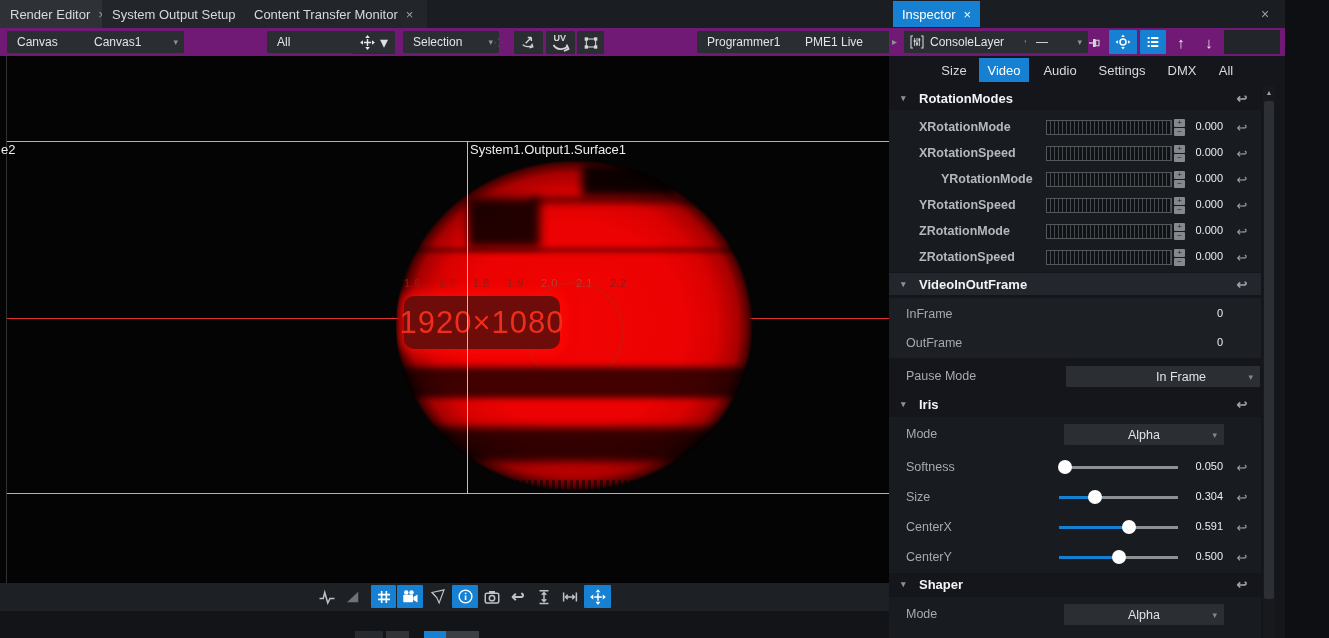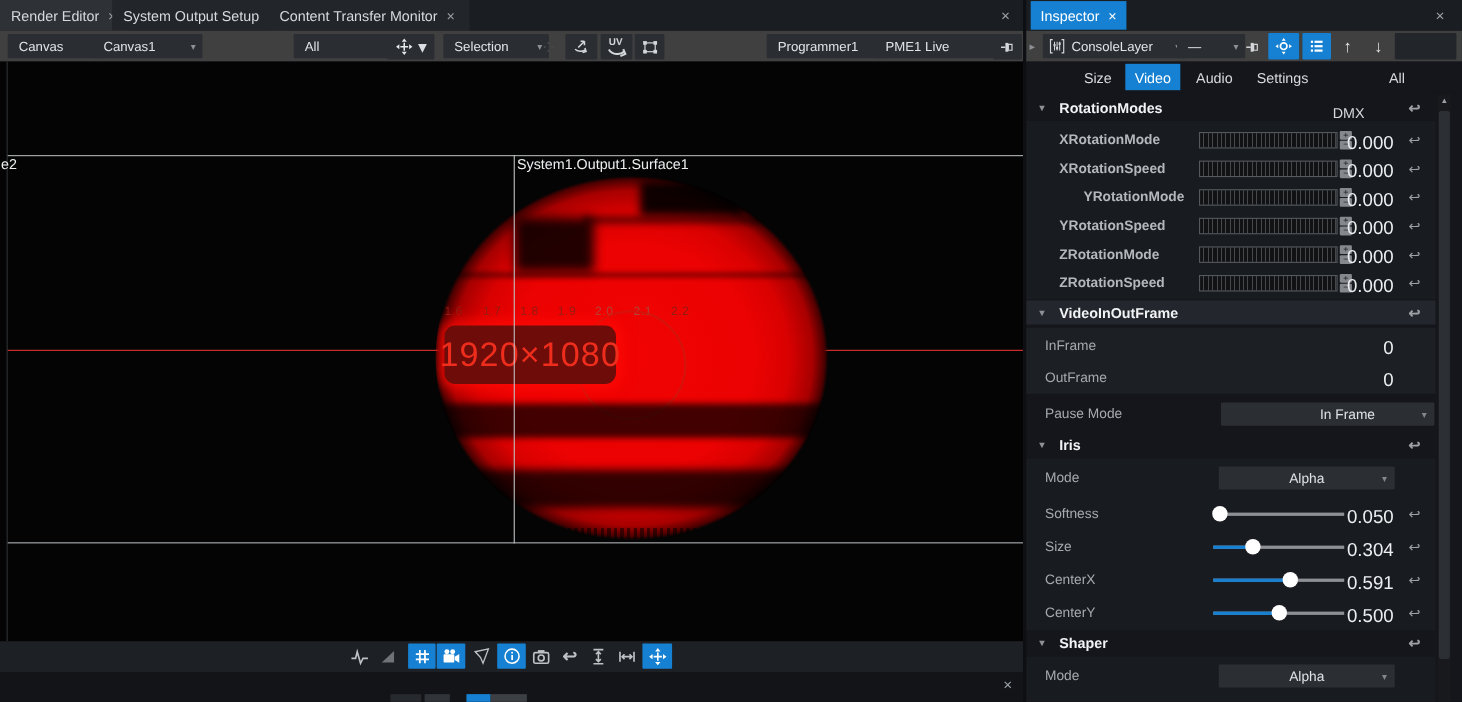--- a/index.html
+++ b/index.html
@@ -2,21 +2,21 @@
 <html><head>
 <meta charset="utf-8">
 <style>
   html,body{margin:0;padding:0;background:#0d0f12;width:1329px;height:638px;overflow:hidden;
     font-family:"Liberation Sans",sans-serif;color:#dcdee1;-webkit-font-smoothing:antialiased;}
   .abs{position:absolute;}
   .tabbar{background:#1a1d21;}
   .tab{height:28px;display:flex;align-items:center;gap:8px;padding:0 10px;background:#22252a;color:#d7d9dc;font-size:13px;}
   .tab.active{background:#2e3136;}
   .tab .x{color:#9aa0a5;font-size:13px;}
-  .bar{background:#404040;}
+  .bar{background:#701a75;}
   .dd{height:22px;background:#2a2d32;display:flex;align-items:center;font-size:12px;color:#e2e4e7;padding:0 6px 0 10px;justify-content:space-between;border-radius:1px;}
   .dd .caret{color:#8d9196;font-size:9px;margin-left:8px;}
   .ibtn{height:23px;background:#2a2d32;display:flex;align-items:center;justify-content:center;border-radius:1px;}
   .ibtn.blue{background:#1681d2;}
   .ibtn.flat{background:transparent;}
   .viewport{background:#040404;}
   .wline{background:#cfd1d3;opacity:.85;}
   .redline{background:#e03030;}
   .vplabel{font-size:13px;color:#eceeef;white-space:nowrap;}
   .iris{border-radius:50%;overflow:hidden;
@@ -27,21 +27,21 @@
     display:flex;align-items:center;justify-content:center;font-size:31px;color:#ef2d1d;letter-spacing:1px;}
   .arc{border:2px solid rgba(205,25,15,.75);border-radius:50%;}
   .insp{background:#14161b;}
   .insp-tab{background:#1681d2;color:#fff;display:flex;align-items:center;gap:8px;font-size:13px;padding:0 9px;height:26px;}
   .itab{font-size:13px;color:#d7d9dc;display:flex;align-items:center;justify-content:center;height:24px;}
   .itab.active{background:#1681d2;color:#fff;}
   .sect{display:flex;align-items:center;font-size:13px;font-weight:bold;color:#f1f3f5;}
   .sect .tri{color:#8d9196;font-size:9px;position:absolute;left:12px;}
   .plabel{font-size:12.5px;color:#a6aaae;}
   .plabel.b{font-weight:bold;color:#b4b8bc;}
-  .pval{font-size:17px;color:#eceef0;text-align:right;}
+  .pval{font-size:11px;color:#eceef0;text-align:right;}
   .reset{font-size:13px;color:#9da1a6;text-align:center;}
   .rib{height:13px;border:1px solid #55585d;background:repeating-linear-gradient(90deg,#101214 0 3px,#45484d 3px 4px);}
   .step{width:11px;display:flex;flex-direction:column;gap:1px;}
   .step div{height:8px;background:#85888d;color:#1b1d20;font-size:8px;line-height:8px;text-align:center;border-radius:1px;}
   .row{background:#181b20;}
   .rowlt{background:#1c1f24;}
   .hl{background:#23262c;}
   .ddp{height:21px;background:#2b2e33;display:flex;align-items:center;justify-content:center;font-size:12.5px;color:#e0e2e5;position:relative;border-radius:1px;}
   .ddp .caret{position:absolute;right:7px;color:#84888d;font-size:9px;}
   .slider{height:22px;position:relative;}
@@ -251,21 +251,21 @@
   <div class="abs xbtn" style="left:912px;top:3px;">×</div>
 </div>
 
 <div class="abs" style="left:0;top:631px;width:930px;height:7px;background:#121417;">
   <div class="abs" style="left:355px;top:0;width:28px;height:7px;background:#26292d;"></div>
   <div class="abs" style="left:386px;top:0;width:23px;height:7px;background:#303338;"></div>
   <div class="abs" style="left:424px;top:0;width:22px;height:7px;background:#1681d2;"></div>
   <div class="abs" style="left:446px;top:0;width:33px;height:7px;background:#3c3f43;"></div>
 </div>
 
-<div class="abs insp" style="left:933px;top:0;width:396px;height:638px;">
+<div class="abs insp" style="left:889px;top:0;width:396px;height:638px;">
 
   <div class="abs tabbar" style="left:0;top:0;width:396px;height:28px;">
     <div class="abs insp-tab" style="left:4px;top:1px;">
       <span>Inspector</span>
       <span style="font-size:13px;">×</span>
     </div>
     <div class="abs xbtn" style="left:372px;top:6px;">×</div>
   </div>
 
   <div class="abs bar" style="left:0;top:28px;width:396px;height:28px;">
@@ -317,21 +317,21 @@
     <div class="abs ibtn flat arrowbtn" style="left:279px;top:2px;width:26px;height:24px;">↑</div>
     <div class="abs ibtn flat arrowbtn" style="left:307px;top:2px;width:26px;height:24px;">↓</div>
     <div class="abs" style="left:335px;top:2px;width:56px;height:24px;background:#22252a;border-radius:1px;"></div>
   </div>
 
   <div class="abs" style="left:0;top:56px;width:396px;height:28px;background:#14161b;">
     <div class="abs itab" style="left:42px;top:2px;width:46px;">Size</div>
     <div class="abs itab active" style="left:90px;top:2px;width:50px;">Video</div>
     <div class="abs itab" style="left:146px;top:2px;width:50px;">Audio</div>
     <div class="abs itab" style="left:202px;top:2px;width:62px;">Settings</div>
-    <div class="abs itab" style="left:270px;top:2px;width:46px;margin-top:32px;">DMX</div>
+    <div class="abs itab" style="left:270px;top:2px;width:46px;">DMX</div>
     <div class="abs itab" style="left:320px;top:2px;width:34px;">All</div>
   </div>
 
   <div class="abs sect" style="left:0;top:87px;width:372px;height:22px;">
     <span class="tri">▾</span>
     <span style="margin-left:30px;">RotationModes</span>
     <span class="abs reset" style="left:344px;width:18px;">↩</span>
   </div>
   <div class="abs row" style="left:0;top:110px;width:372px;height:162px;"></div>
 

